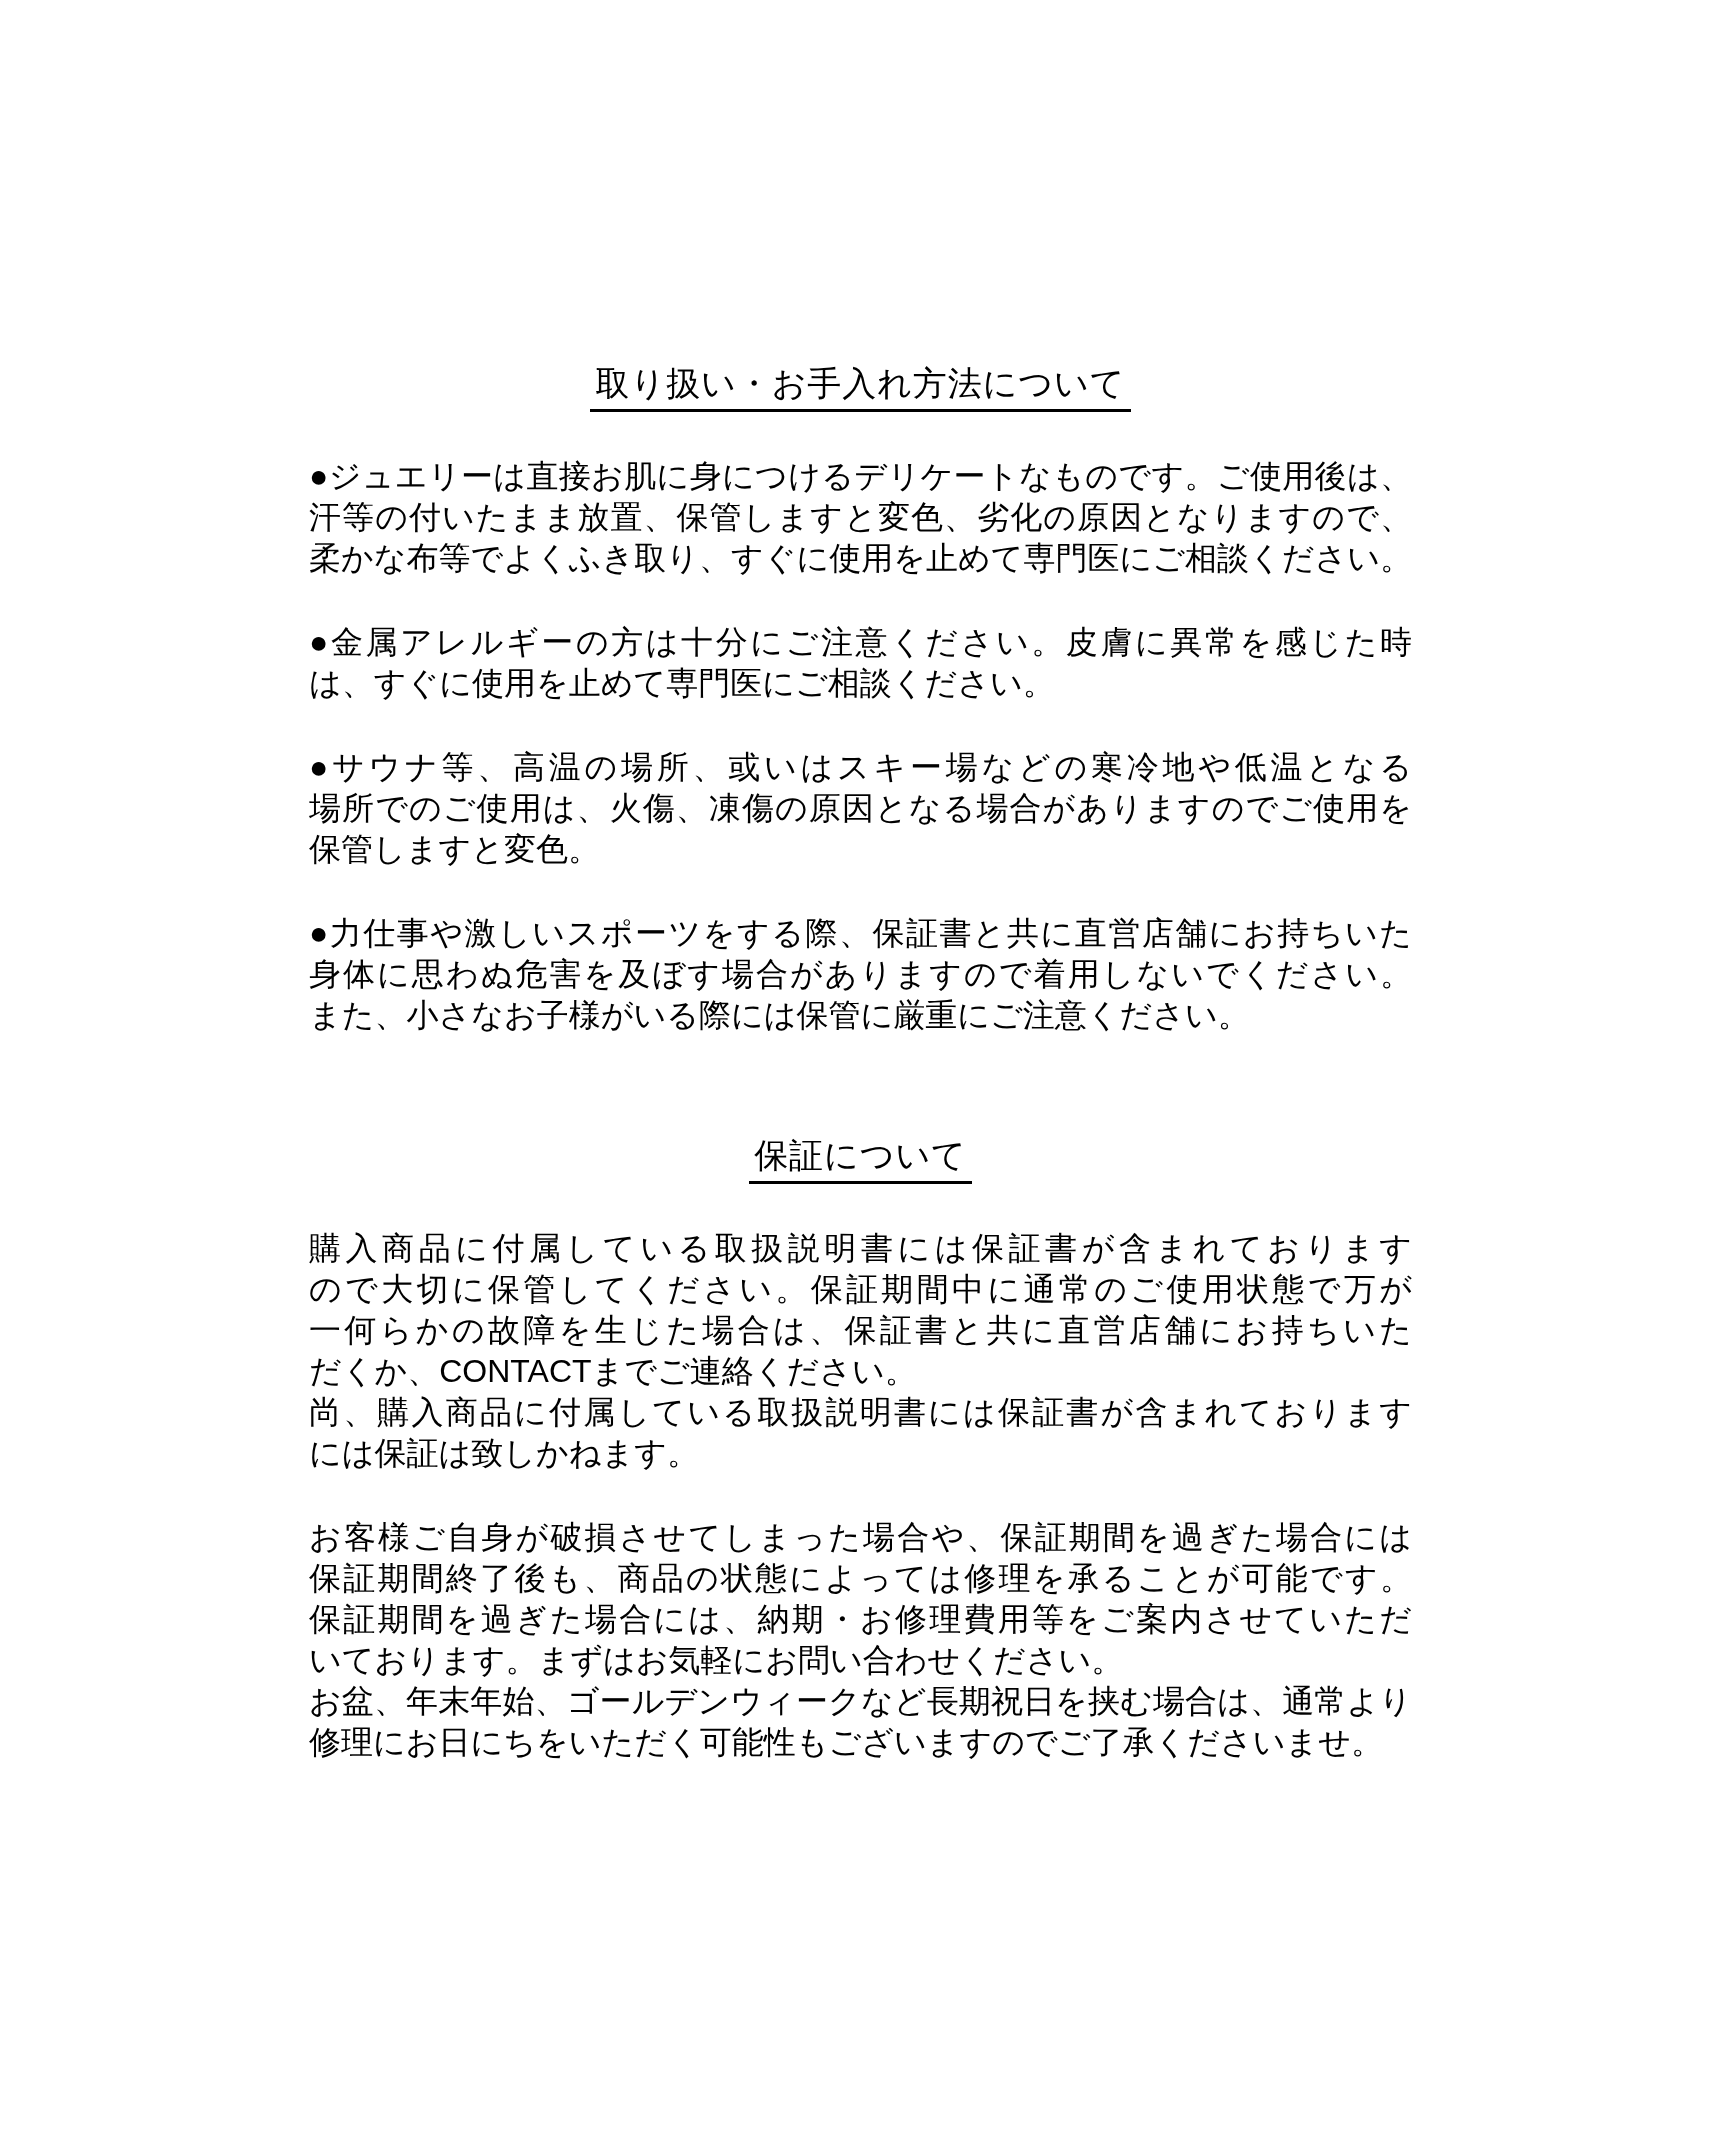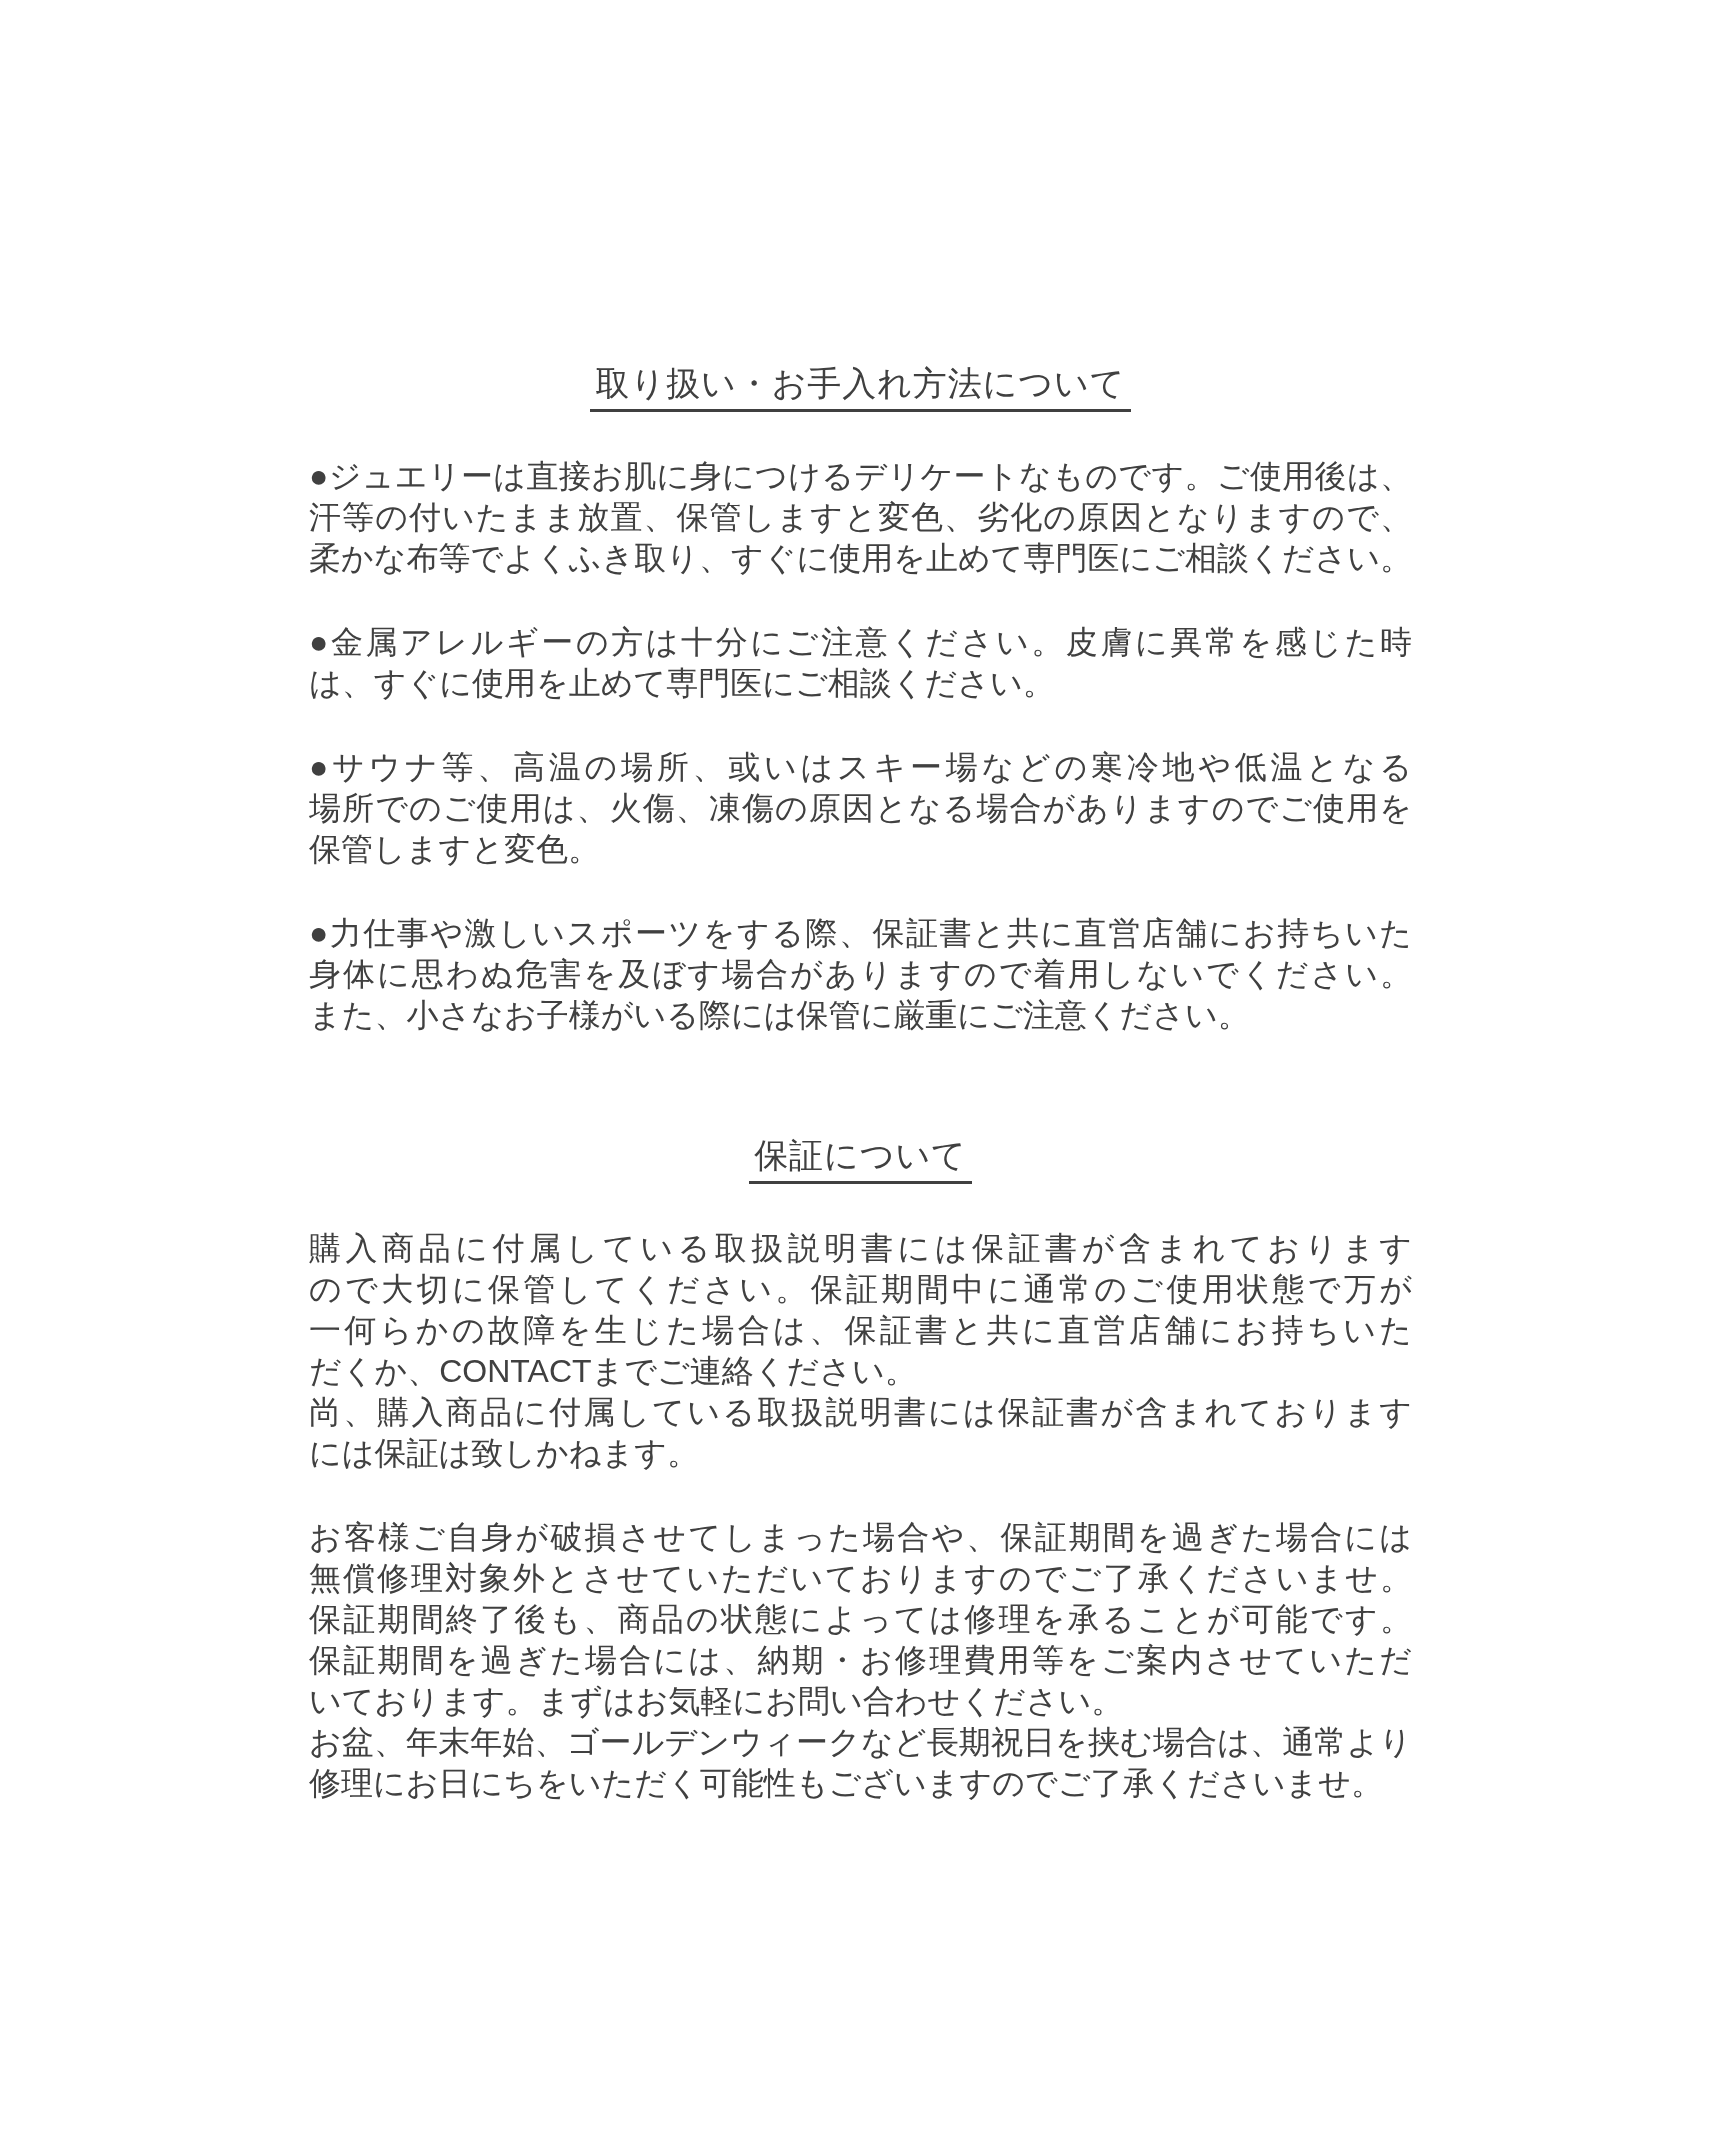--- a/index.html
+++ b/index.html
@@ -7,21 +7,21 @@
     padding: 0;
     background: #ffffff;
   }
   .page {
     position: relative;
     width: 1717px;
     height: 2146px;
     background: #ffffff;
     overflow: hidden;
     font-family: "Liberation Sans", "DejaVu Sans", sans-serif;
-    color: #404040;
+    color: #000000;
   }
   .content {
     position: absolute;
     left: 309px;
     top: 0;
     width: 1103px;
     font-size: 32px;
     line-height: 41px;
   }
   .sec-title {
@@ -97,21 +97,20 @@
         <div class="line j">購入商品に付属している取扱説明書には保証書が含まれております</div>
         <div class="line j">ので大切に保管してください。保証期間中に通常のご使用状態で万が</div>
         <div class="line j">一何らかの故障を生じた場合は、保証書と共に直営店舗にお持ちいた</div>
         <div class="line">だくか、CONTACTまでご連絡ください。</div>
         <div class="line j">尚、購入商品に付属している取扱説明書には保証書が含まれております</div>
         <div class="line">には保証は致しかねます。</div>
       </div>
 
       <div class="para">
         <div class="line j">お客様ご自身が破損させてしまった場合や、保証期間を過ぎた場合には</div>
-        <div class="line j">無償修理対象外とさせていただいておりますのでご了承くださいませ。</div>
         <div class="line j">保証期間終了後も、商品の状態によっては修理を承ることが可能です。</div>
         <div class="line j">保証期間を過ぎた場合には、納期・お修理費用等をご案内させていただ</div>
         <div class="line">いております。まずはお気軽にお問い合わせください。</div>
         <div class="line j">お盆、年末年始、ゴールデンウィークなど長期祝日を挟む場合は、通常より</div>
         <div class="line">修理にお日にちをいただく可能性もございますのでご了承くださいませ。</div>
       </div>
     </section>
 
   </main>
 </div>

